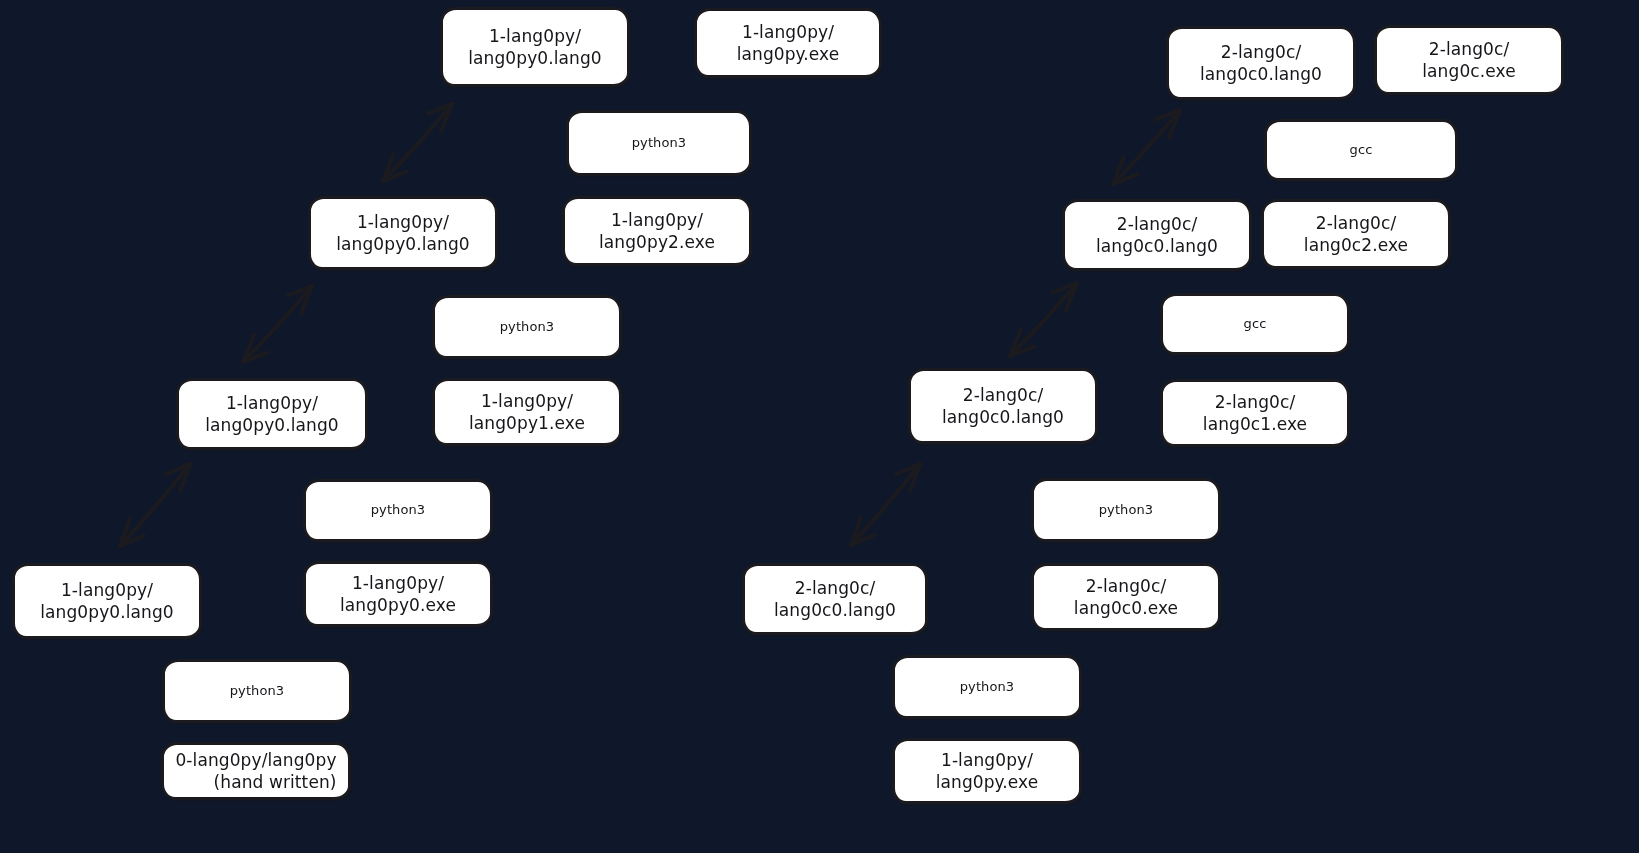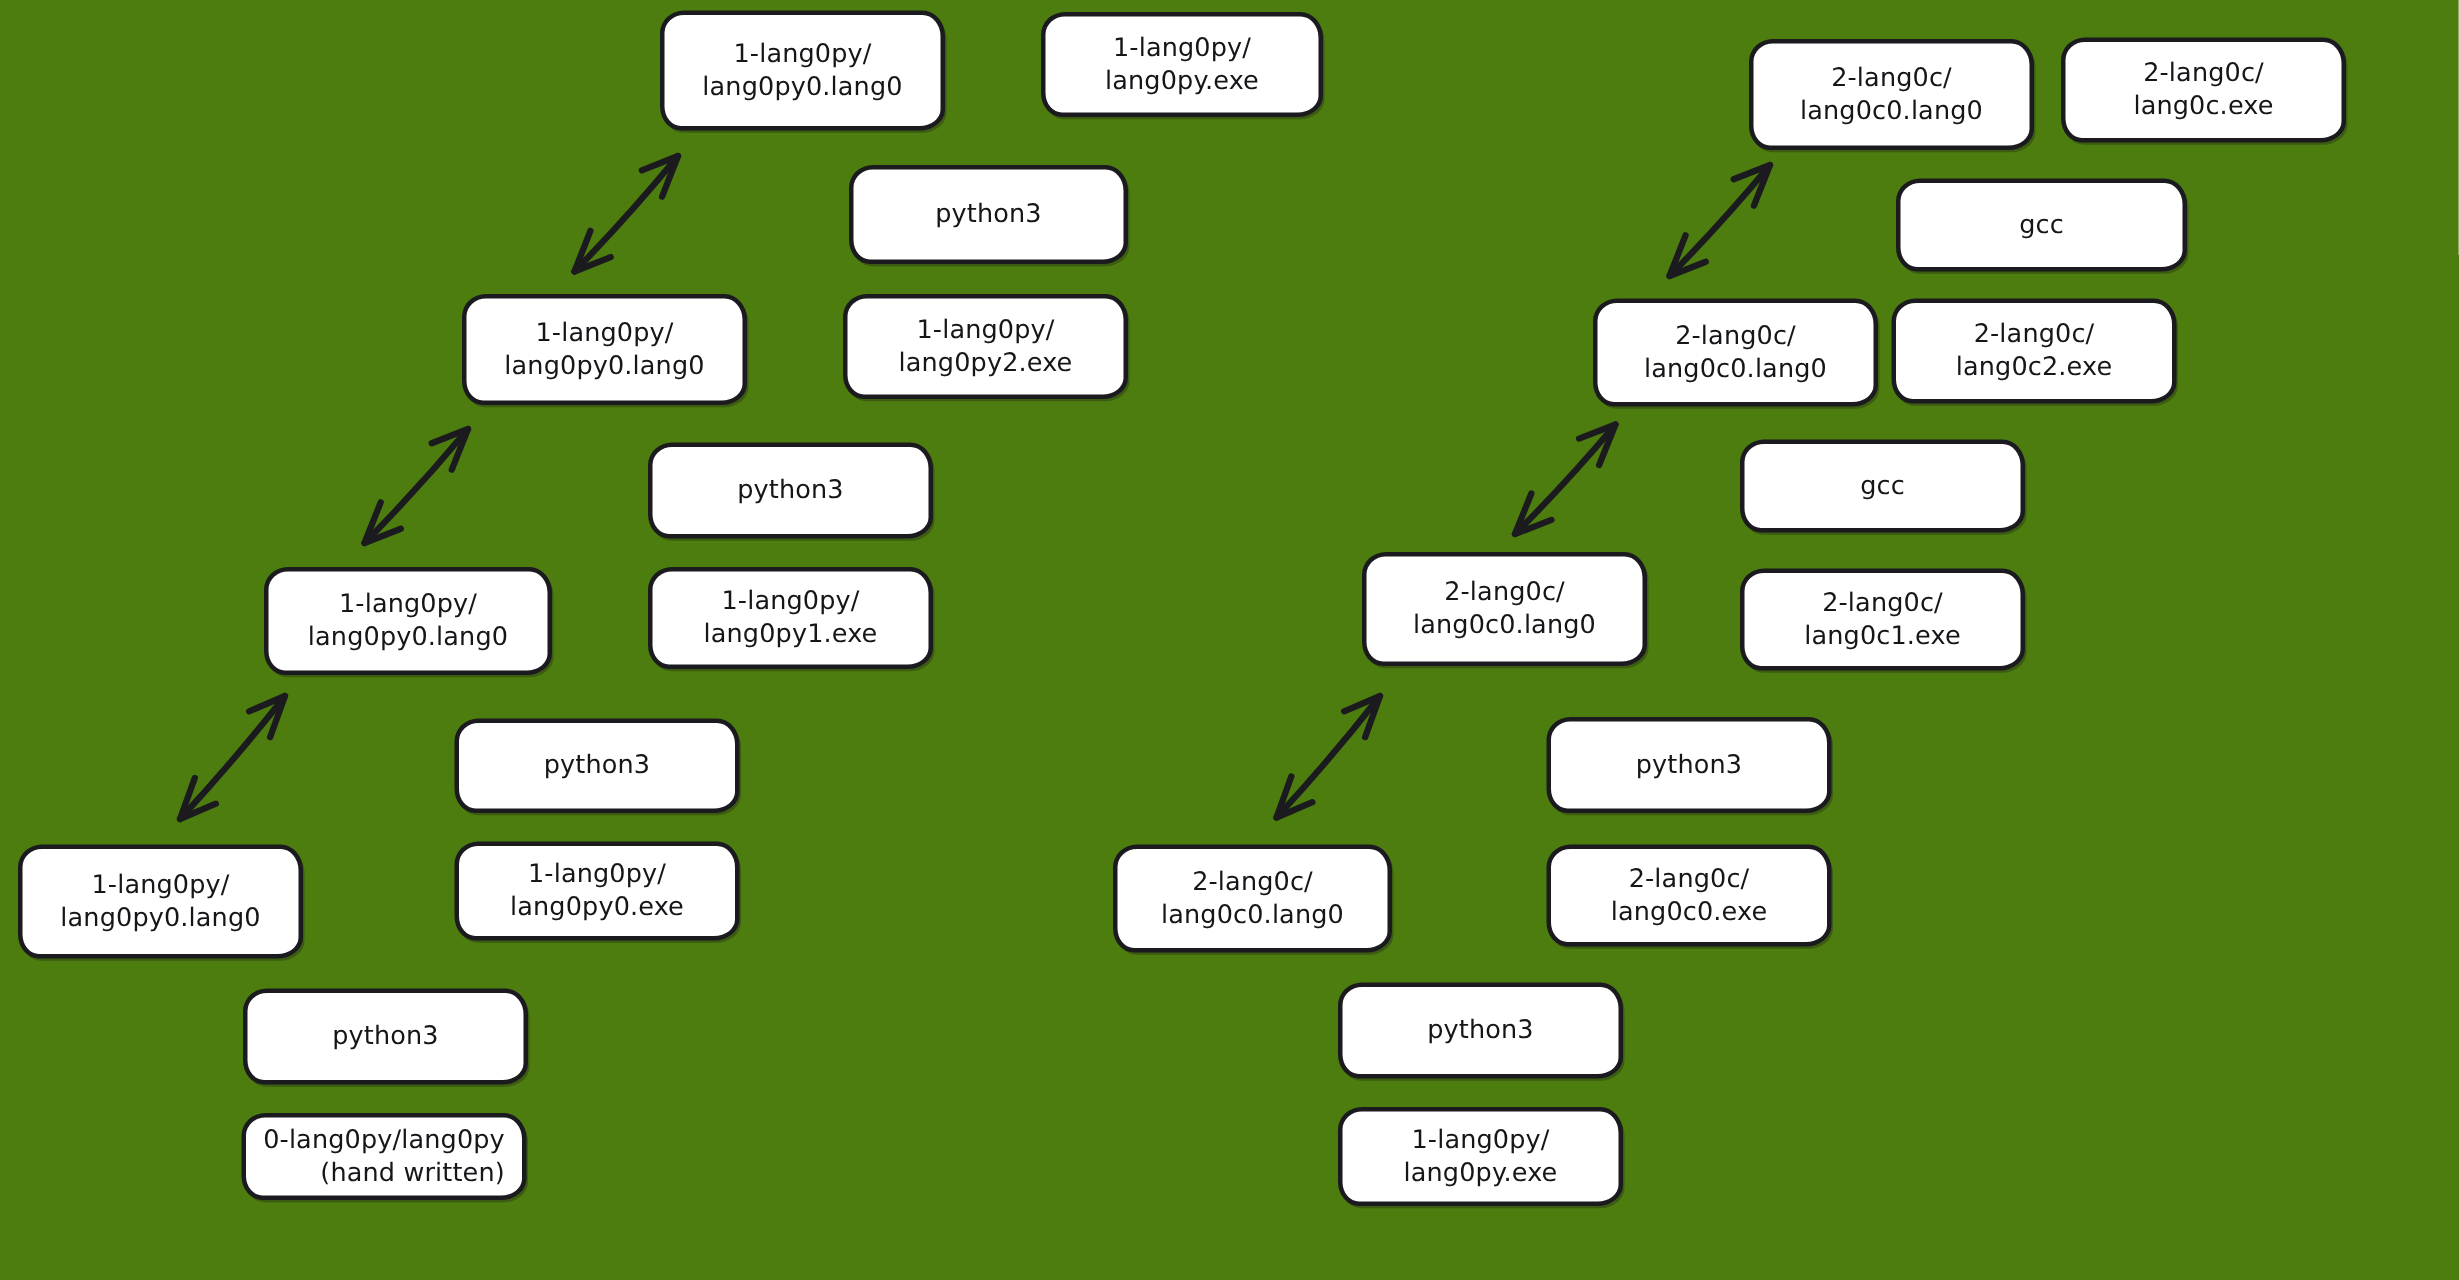--- a/index.html
+++ b/index.html
@@ -1,21 +1,21 @@
 <!DOCTYPE html>
 <html><head>
 <meta charset="utf-8">
 <title>Bootstrap Compiler Chain Diagram</title>
 <style>
   html,body{margin:0;padding:0;background:#ffffff;}
   body{
     font-family:"DejaVu Sans", sans-serif;
     width:1639px;height:853px;overflow:hidden;position:relative;
   }
-  #canvas{position:relative;width:1639px;height:853px;background:#4d7c0f;}
+  #canvas{position:relative;width:1639px;height:853px;background:#0f172a;}
 
   #arrow-layer{position:absolute;left:0;top:0;width:1639px;height:853px;pointer-events:none;}
 
   .node{
     position:absolute;
     box-sizing:border-box;
     display:flex;align-items:center;justify-content:center;
     text-align:center;
     background:#ffffff;
     border:3px solid #1b1b1f;
@@ -24,21 +24,21 @@
     font-family:"DejaVu Sans", sans-serif;
     font-size:17px;
     line-height:1.30;
     letter-spacing:.1px;
     padding:4px 8px;
     
     border-radius:16px 15px 17px 14px / 15px 17px 14px 16px;
     box-shadow:1.5px 2px 0 -0.5px rgba(20,20,24,.30);
   }
   .node .lbl{white-space:pre-line;display:block;}
-  .node.single{font-size:17px;}
+  .node.single{font-size:13px;}
 </style>
 </head>
 <body>
 
 <div id="canvas">
   <svg id="arrow-layer" viewBox="0 0 1639 853" width="1639" height="853" aria-hidden="true">
       <g>
         <path d="M 383 181 Q 419.1 144.0 452 104" fill="none" stroke="#1b1b1f" stroke-width="4.2" stroke-linecap="round"></path>
         <path d="M 427.9 113.6 L 452 104 L 441.4 131.1" fill="none" stroke="#1b1b1f" stroke-width="4.2" stroke-linecap="round" stroke-linejoin="round"></path>
         <path d="M 407.1 171.4 L 383 181 L 393.6 153.9" fill="none" stroke="#1b1b1f" stroke-width="4.2" stroke-linecap="round" stroke-linejoin="round"></path>

